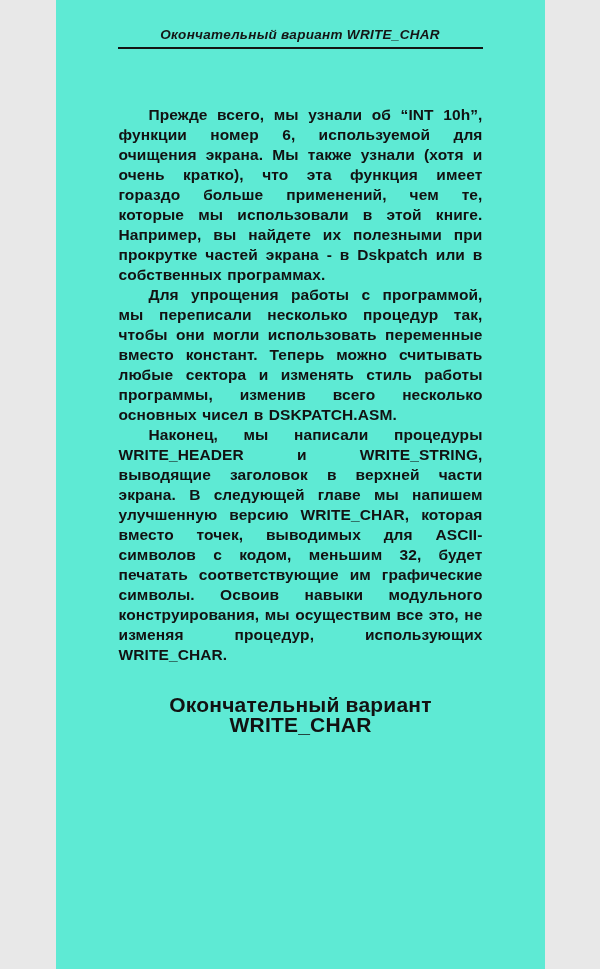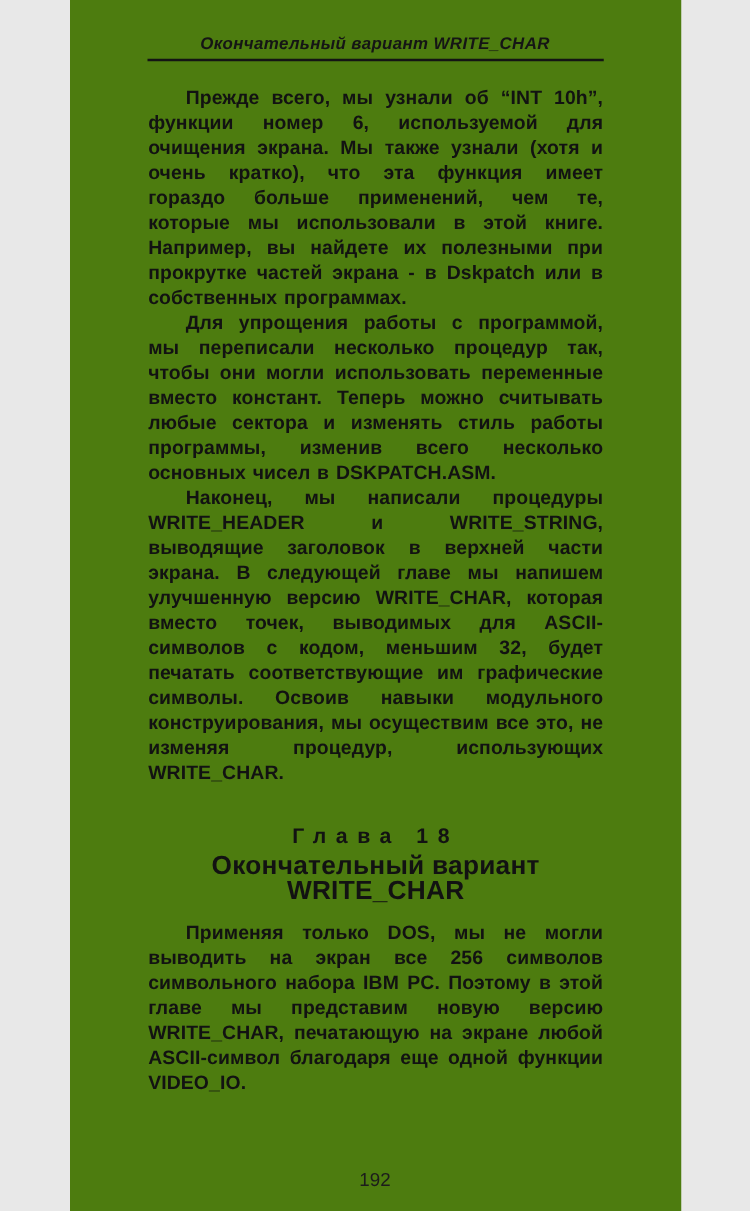--- a/index.html
+++ b/index.html
@@ -4,21 +4,21 @@
 <style>
   html, body {
     margin: 0;
     padding: 0;
     background: #e8e8e8;
   }
   .page {
     width: 489px;
     height: 969px;
     margin: 0 auto;
-    background: #4d7c0f;
+    background: #5eead4;
     position: relative;
     overflow: hidden;
     font-family: "Liberation Sans", sans-serif;
     color: #121212;
     box-sizing: border-box;
   }
   .running-header {
     padding-top: 27px;
     text-align: center;
     font-size: 13.5px;
@@ -32,20 +32,21 @@
     border-bottom: 2px solid #141414;
     margin: 5px 62px 0 62px;
   }
   .body-text {
     padding: 20px 62px 0 63px;
     text-align: justify;
     font-size: 15.5px;
     line-height: 20px;
     font-weight: bold;
     letter-spacing: 0.1px;
+    margin-top: 36px;
   }
   .para {
     margin: 0;
     text-indent: 30px;
     word-spacing: 1px;
   }
   .chapter-heading {
     text-align: center;
     text-indent: 0;
     margin-top: 30px;
@@ -85,25 +86,22 @@
   <div class="body-text">
 
     <p class="para">Прежде всего, мы узнали об “INT 10h”, функции номер 6, используемой для очищения экрана. Мы также узнали (хотя и очень кратко), что эта функция имеет гораздо больше применений, чем те, которые мы использовали в этой книге. Например, вы найдете их полезными при прокрутке частей экрана - в Dskpatch или в собственных программах.</p>
 
 
     <p class="para">Для упрощения работы с программой, мы переписали несколько процедур так, чтобы они могли использовать переменные вместо констант. Теперь можно считывать любые сектора и изменять стиль работы программы, изменив всего несколько основных чисел в DSKPATCH.ASM.</p>
 
     <p class="para">Наконец, мы написали процедуры WRITE_HEADER и WRITE_STRING, выводящие заголовок в верхней части экрана. В следующей главе мы напишем улучшенную версию WRITE_CHAR, которая вместо точек, выводимых для ASCII-символов с кодом, меньшим 32, будет печатать соответствующие им графические символы. Освоив навыки модульного конструирования, мы осуществим все это, не изменяя процедур, использующих WRITE_CHAR.</p>
 
     <div class="chapter-heading">
-      <div class="chapter-label">Глава 18</div>
       <div class="chapter-title">Окончательный вариант WRITE_CHAR</div>
     </div>
 
 
-    <p class="para">Применяя только DOS, мы не могли выводить на экран все 256 символов символьного набора IBM PC. Поэтому в этой главе мы представим новую версию WRITE_CHAR, печатающую на экране любой ASCII-символ благодаря еще одной функции VIDEO_IO.</p>
 
 
   </div>
 
-  <div class="page-number">192</div>
 
 </div>
 
 </body></html>

